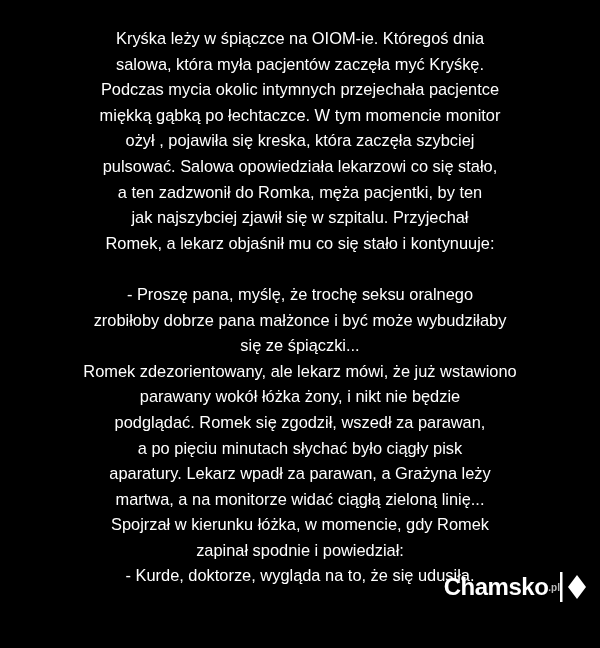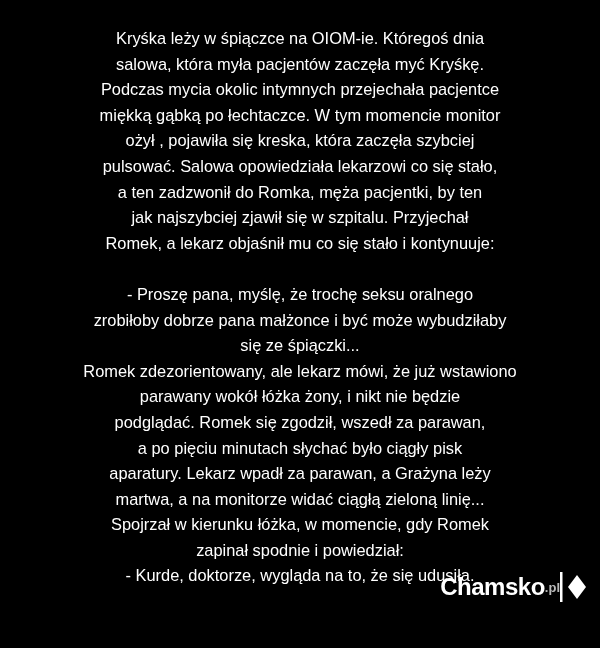--- a/index.html
+++ b/index.html
@@ -43,21 +43,21 @@
   }
   .wm-text {
     color: #ffffff;
     font-size: 24px;
     font-weight: bold;
     letter-spacing: -0.5px;
     font-family: "Liberation Sans", sans-serif;
   }
   .wm-suffix {
     color: #b9b9b9;
-    font-size: 13px;
+    font-size: 10px;
     font-weight: bold;
     font-family: "Liberation Sans", sans-serif;
   }
   .wm-logo {
     width: 26px;
     height: 30px;
     position: relative;
   }
   .wm-logo svg { display: block; }
 </style>

